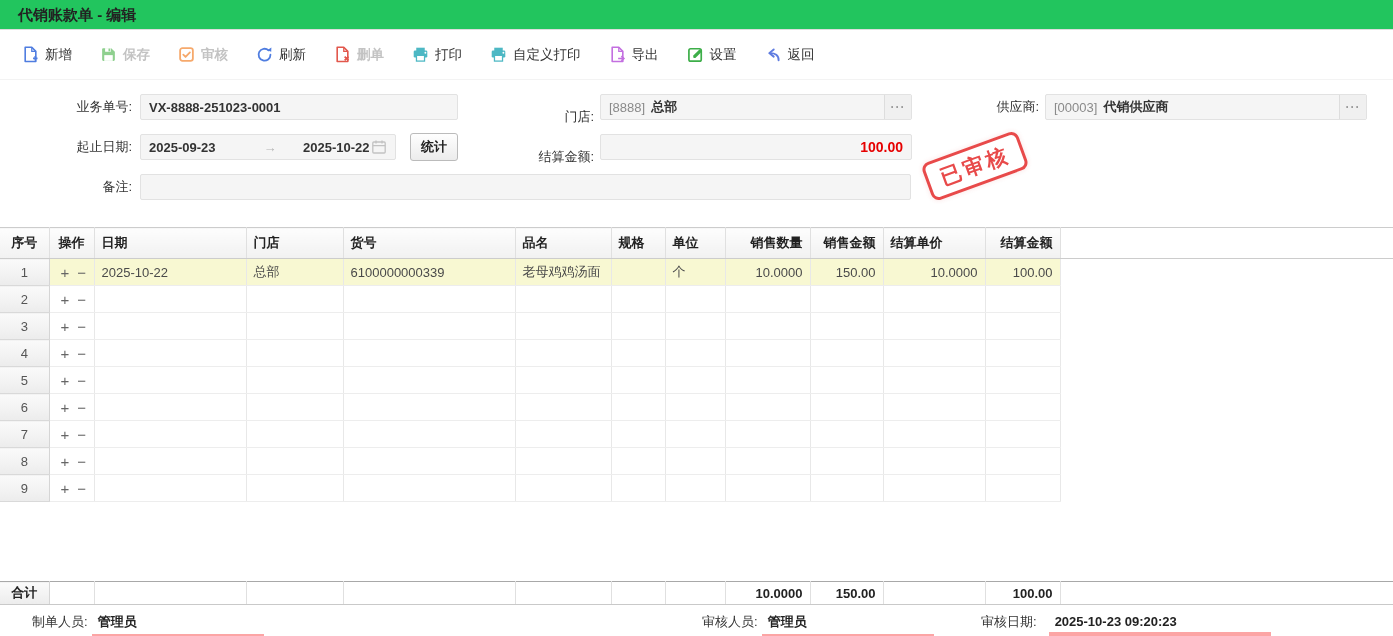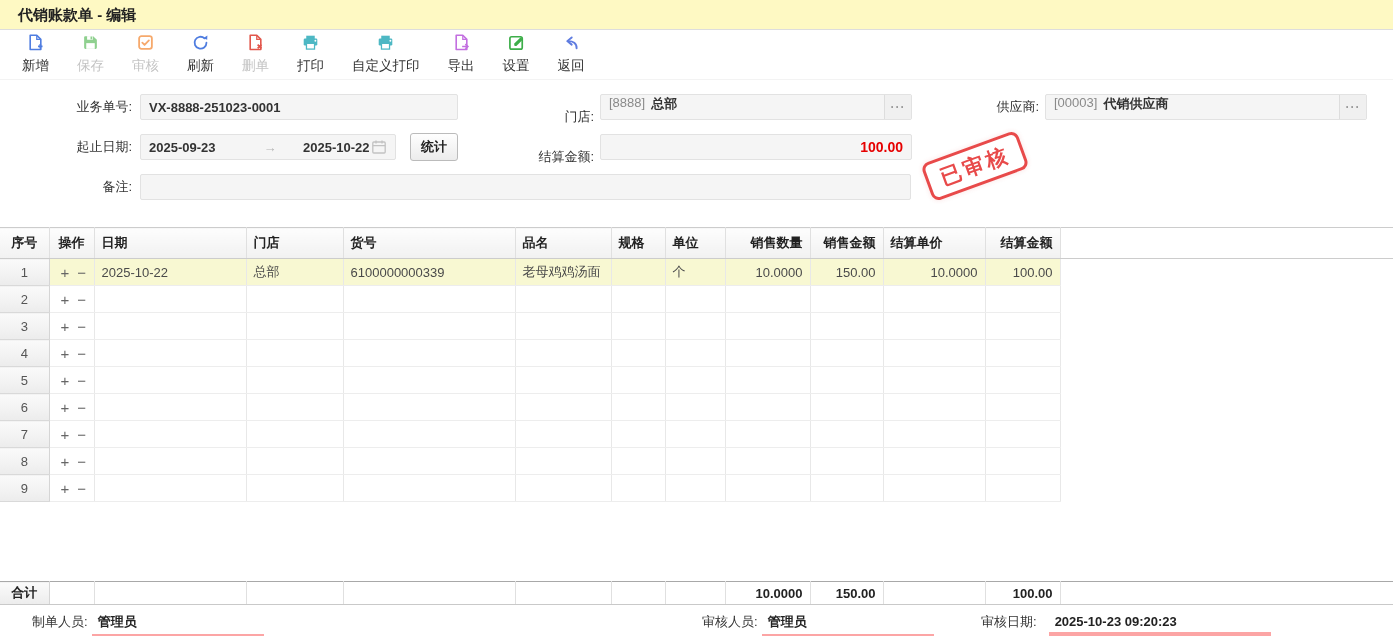--- a/index.html
+++ b/index.html
@@ -5,51 +5,51 @@
   * { box-sizing: border-box; margin: 0; padding: 0; }
   html, body { width: 1393px; height: 636px; overflow: hidden; }
   body {
     font-family: "Liberation Sans", "DejaVu Sans", sans-serif;
     font-size: 13px; color: #333; background: #fff;
     --amount-red: #e60000; --stamp-red: #e84a4a; --row-yellow: #f8f8d2;
   }
 
   
   .titlebar {
-    height: 30px; line-height: 29px; background: #fef9c3;
+    height: 30px; line-height: 29px; background: #22c55e;
     border-bottom: 1px solid #ddd; padding-left: 18px;
     font-size: 15px; font-weight: bold; color: #222;
   }
 
   
   .toolbar {
     height: 50px; display: flex; align-items: center;
     padding-left: 22px; gap: 28px; background: #fff;
     border-bottom: 1px solid #f3f3f3;
   }
-  .tbtn { display: flex; align-items: center; gap: 6px; font-size: 13.5px; color: #333; cursor: pointer; white-space: nowrap; flex-direction: column; }
-  .tbtn.disabled { color: #c3c3c3; cursor: default; }
+  .tbtn { display: flex; align-items: center; gap: 6px; font-size: 13.5px; color: #333; cursor: pointer; white-space: nowrap; }
+  .tbtn.disabled { color: #c3c3c3; cursor: default; font-weight: bold; }
   .ticon { width: 17px; height: 17px; display: inline-flex; }
   .ticon svg { width: 17px; height: 17px; }
 
   
   .form-area { position: relative; height: 125px; background: #fff; }
   .frow { display: flex; align-items: center; height: 26px; margin-top: 14px; }
   .flabel { text-align: right; color: #333; }
   .w1  { width: 140px; padding-right: 8px; }
   .w2  { width: 142px; padding-right: 6px; margin-top: 20px; }
   .w3  { width: 133px; padding-right: 6px; padding-left: 10px; }
   .ibox, .ibox-group {
     background: #f5f5f5; border: 1px solid #e2e2e2; border-radius: 2px;
     height: 26px; display: flex; align-items: center;
   }
   .ibox { padding: 0 8px; }
   .ibox .val { font-weight: bold; color: #333; }
   .ibox-group { padding: 0; overflow: hidden; }
-  .ibox-group .main { flex: 1; display: flex; padding: 0 8px; height: 100%; }
+  .ibox-group .main { flex: 1; display: flex; align-items: center; padding: 0 8px; height: 100%; }
   .ibox-group .code { color: #8a8a8a; margin-right: 6px; }
   .ibox-group .val { font-weight: bold; color: #333; }
   .more {
     width: 27px; height: 100%; border-left: 1px solid #ddd; background: #f0f0f0;
     display: flex; align-items: center; justify-content: center;
     color: #999; font-weight: bold; letter-spacing: 1px; cursor: pointer; font-size: 12px;
   }
   .w-biz { width: 318px; } .w-store { width: 312px; } .w-sup { width: 322px; }
   .w-date { width: 256px; } .w-amount { width: 312px; justify-content: flex-end; }
   .w-remark { width: 771px; }

